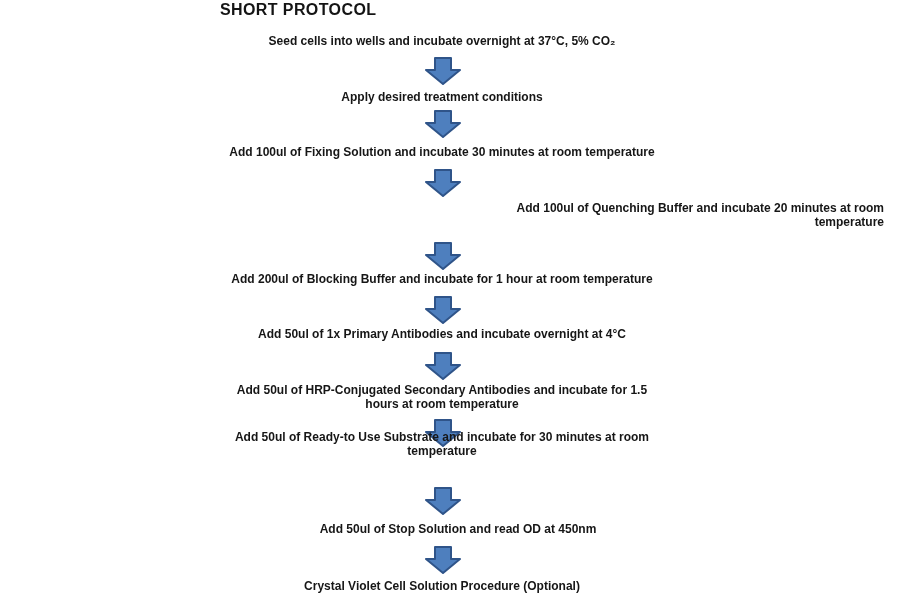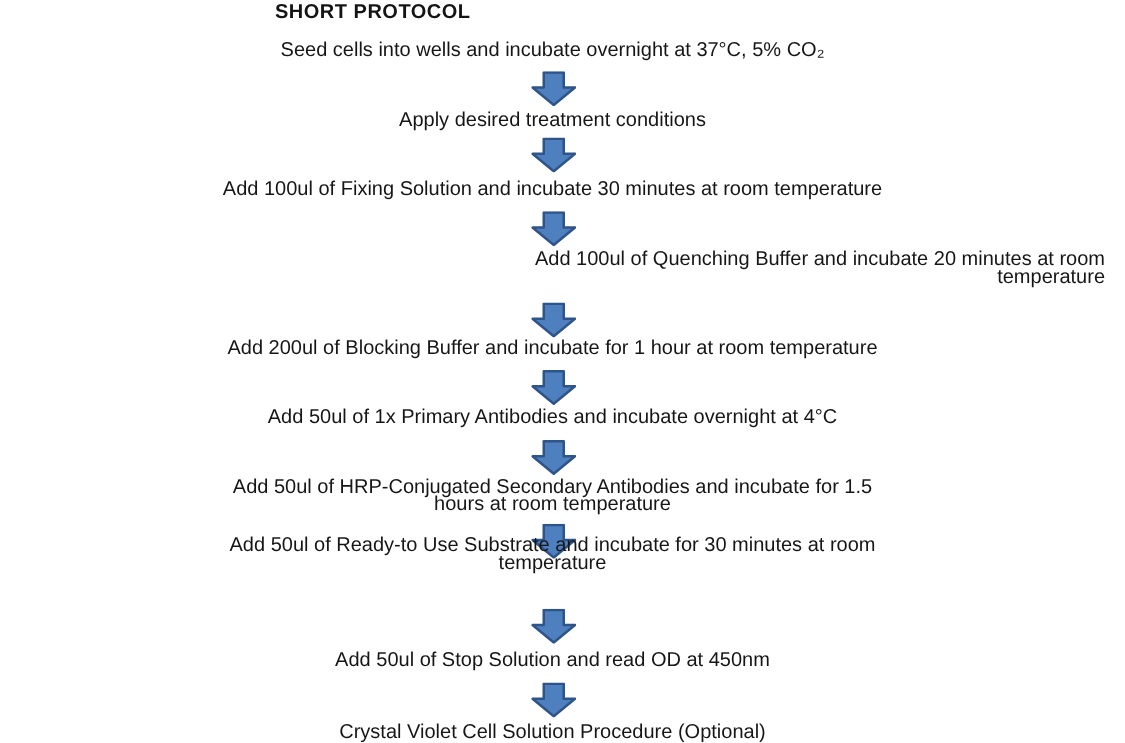--- a/index.html
+++ b/index.html
@@ -24,22 +24,22 @@
     font-weight: bold;
     letter-spacing: 0.4px;
     color: #141414;
     white-space: nowrap;
   }
   .step {
     position: absolute;
     left: 0;
     width: 884px;
     text-align: center;
-    font-size: 16px;
-    font-weight: normal;
+    font-size: 12px;
+    font-weight: bold;
     color: #161616;
     line-height: 14px;
     white-space: pre-line;
   }
   .arrow {
     position: absolute;
     left: 425px;
     width: 36px;
     height: 28px;
     display: block;
@@ -96,21 +96,21 @@
     <polygon points="10,1 26,1 26,13 35,13 18,27 1,13 10,13" stroke-width="2" stroke-linejoin="round" fill="#4E7FBE" stroke="#2F5489"></polygon>
   </svg>
 
   <div class="step" style="top: 430px; color: rgb(22, 22, 22);">Add 50ul of Ready-to Use Substrate and incubate for 30 minutes at room
 temperature</div>
 
   <svg class="arrow" style="top:487px" viewBox="0 0 36 28" aria-hidden="true">
     <polygon points="10,1 26,1 26,13 35,13 18,27 1,13 10,13" stroke-width="2" stroke-linejoin="round" fill="#4E7FBE" stroke="#2F5489"></polygon>
   </svg>
 
-  <div class="step" style="top: 522px; color: rgb(22, 22, 22);">Add 50ul of Stop Solution and read OD at 450nm</div>
+  <div class="step" style="top: 522px; color: rgb(22, 22, 22); padding-left: 16px;">Add 50ul of Stop Solution and read OD at 450nm</div>
 
   <svg class="arrow" style="top:546px" viewBox="0 0 36 28" aria-hidden="true">
     <polygon points="10,1 26,1 26,13 35,13 18,27 1,13 10,13" stroke-width="2" stroke-linejoin="round" fill="#4E7FBE" stroke="#2F5489"></polygon>
   </svg>
 
   <div class="step" style="top: 579px; color: rgb(22, 22, 22);">Crystal Violet Cell Solution Procedure (Optional)</div>
 
 </div>
 
 </body></html>

